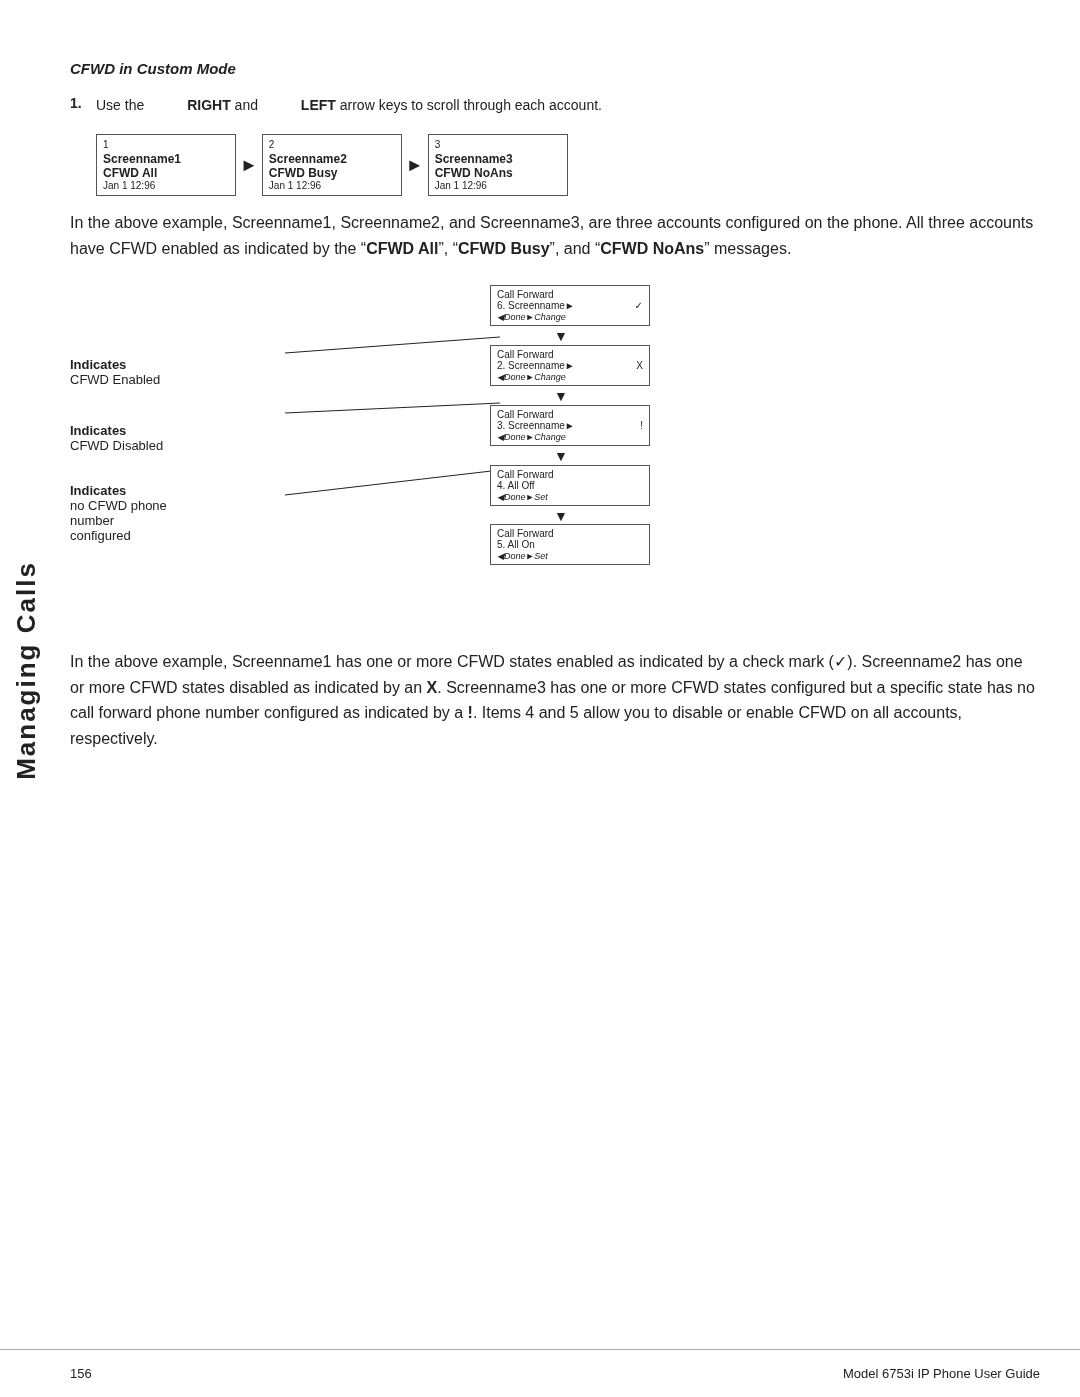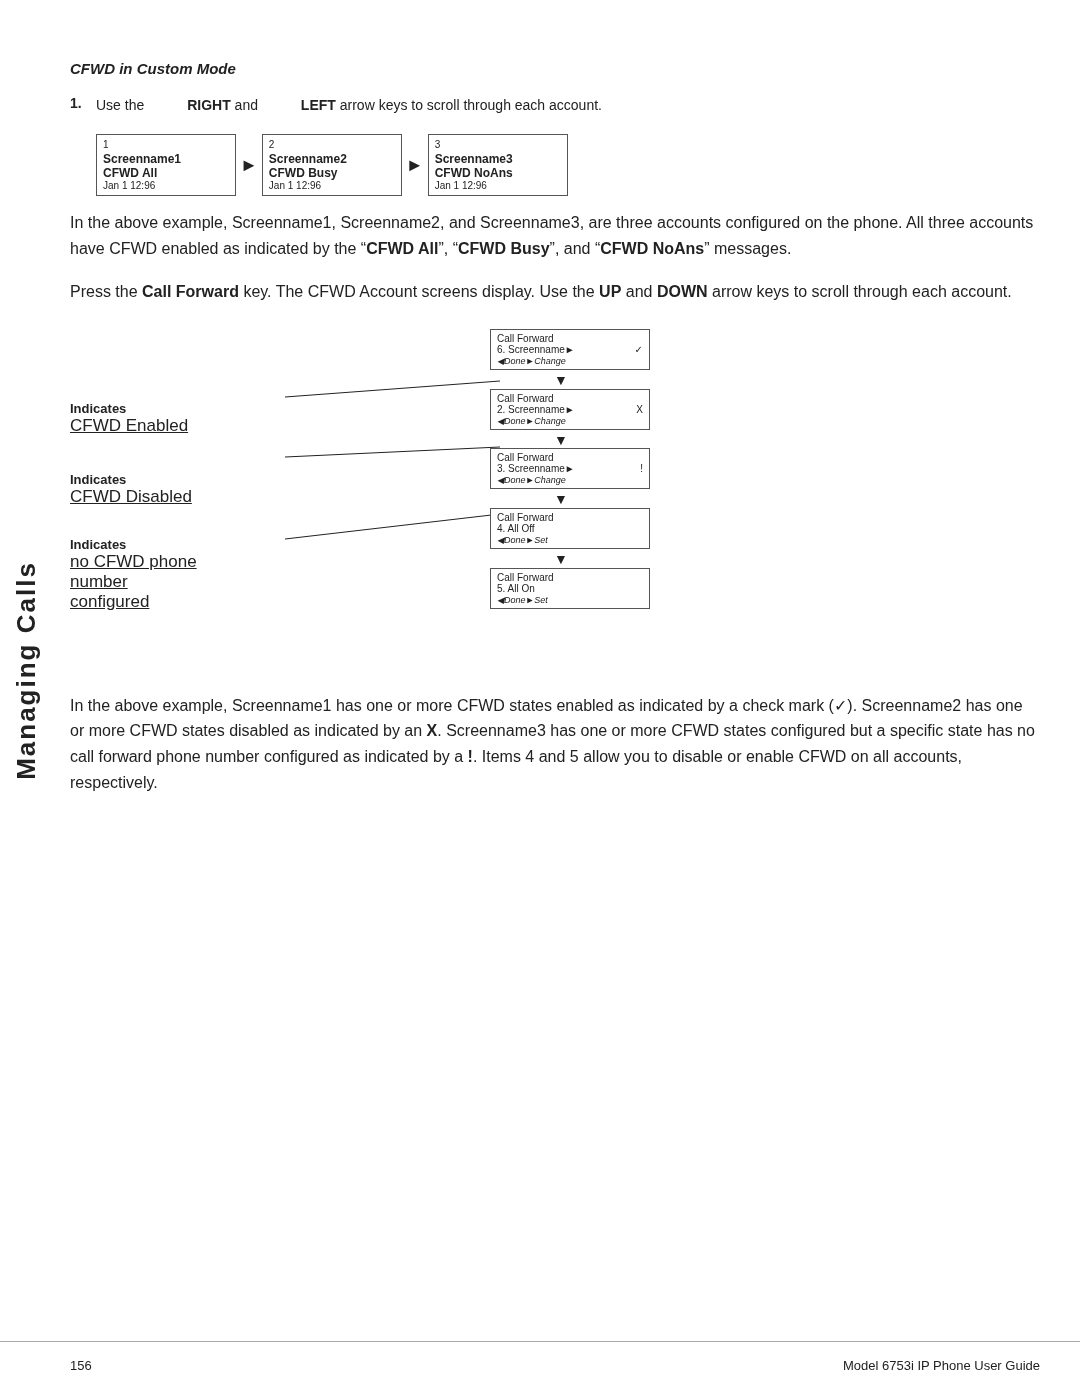--- a/index.html
+++ b/index.html
@@ -126,22 +126,21 @@
       margin-top: 30px;
     }
     .diagram-label-item {
       margin-bottom: 48px;
     }
     .diagram-label-item .label-title {
       font-weight: bold;
       font-size: 13px;
     }
     .diagram-label-item .label-sub {
-      font-size: 17px;
-      text-decoration: underline;
+      font-size: 13px;
     }
 
     .diagram-screens {
       display: flex;
       flex-direction: column;
       align-items: flex-start;
       margin-left: 60px;
       gap: 0;
     }
     .cf-screen {
@@ -188,21 +187,21 @@
       left: 0;
       top: 0;
       width: 100%;
       height: 100%;
       pointer-events: none;
     }
 
     
     .footer {
       position: absolute;
-      bottom: 8px;
+      bottom: 0;
       left: 0;
       right: 0;
       height: 48px;
       border-top: 1px solid #aaa;
       display: flex;
       align-items: center;
       justify-content: space-between;
       padding: 0 40px 0 70px;
       font-size: 13px;
       color: #222;
@@ -250,23 +249,20 @@
       <div class="line2">Screenname3</div>
       <div class="line2">CFWD NoAns</div>
       <div class="line3">Jan 1 12:96</div>
     </div>
   </div>
 
   <p class="body-para">
     In the above example, Screenname1, Screenname2, and Screenname3, are three accounts configured on the phone. All three accounts have CFWD enabled as indicated by the “<b>CFWD All</b>”, “<b>CFWD Busy</b>”, and “<b>CFWD NoAns</b>” messages.
   </p>
 
-  <p class="body-para">
-    Press the <b>Call Forward</b> key. The CFWD Account screens display. Use the <b>UP</b> and <b>DOWN</b> arrow keys to scroll through each account.
-  </p>
 
   <div class="diagram-section" style="position:relative; min-height: 340px;">
 
     <svg class="connector-svg" style="position:absolute;left:0;top:0;width:100%;height:100%;pointer-events:none;">
 
       <line x1="215" y1="68" x2="430" y2="52" stroke="#222" stroke-width="1"></line>
 
       <line x1="215" y1="128" x2="430" y2="118" stroke="#222" stroke-width="1"></line>
 
       <line x1="215" y1="210" x2="430" y2="185" stroke="#222" stroke-width="1"></line>

